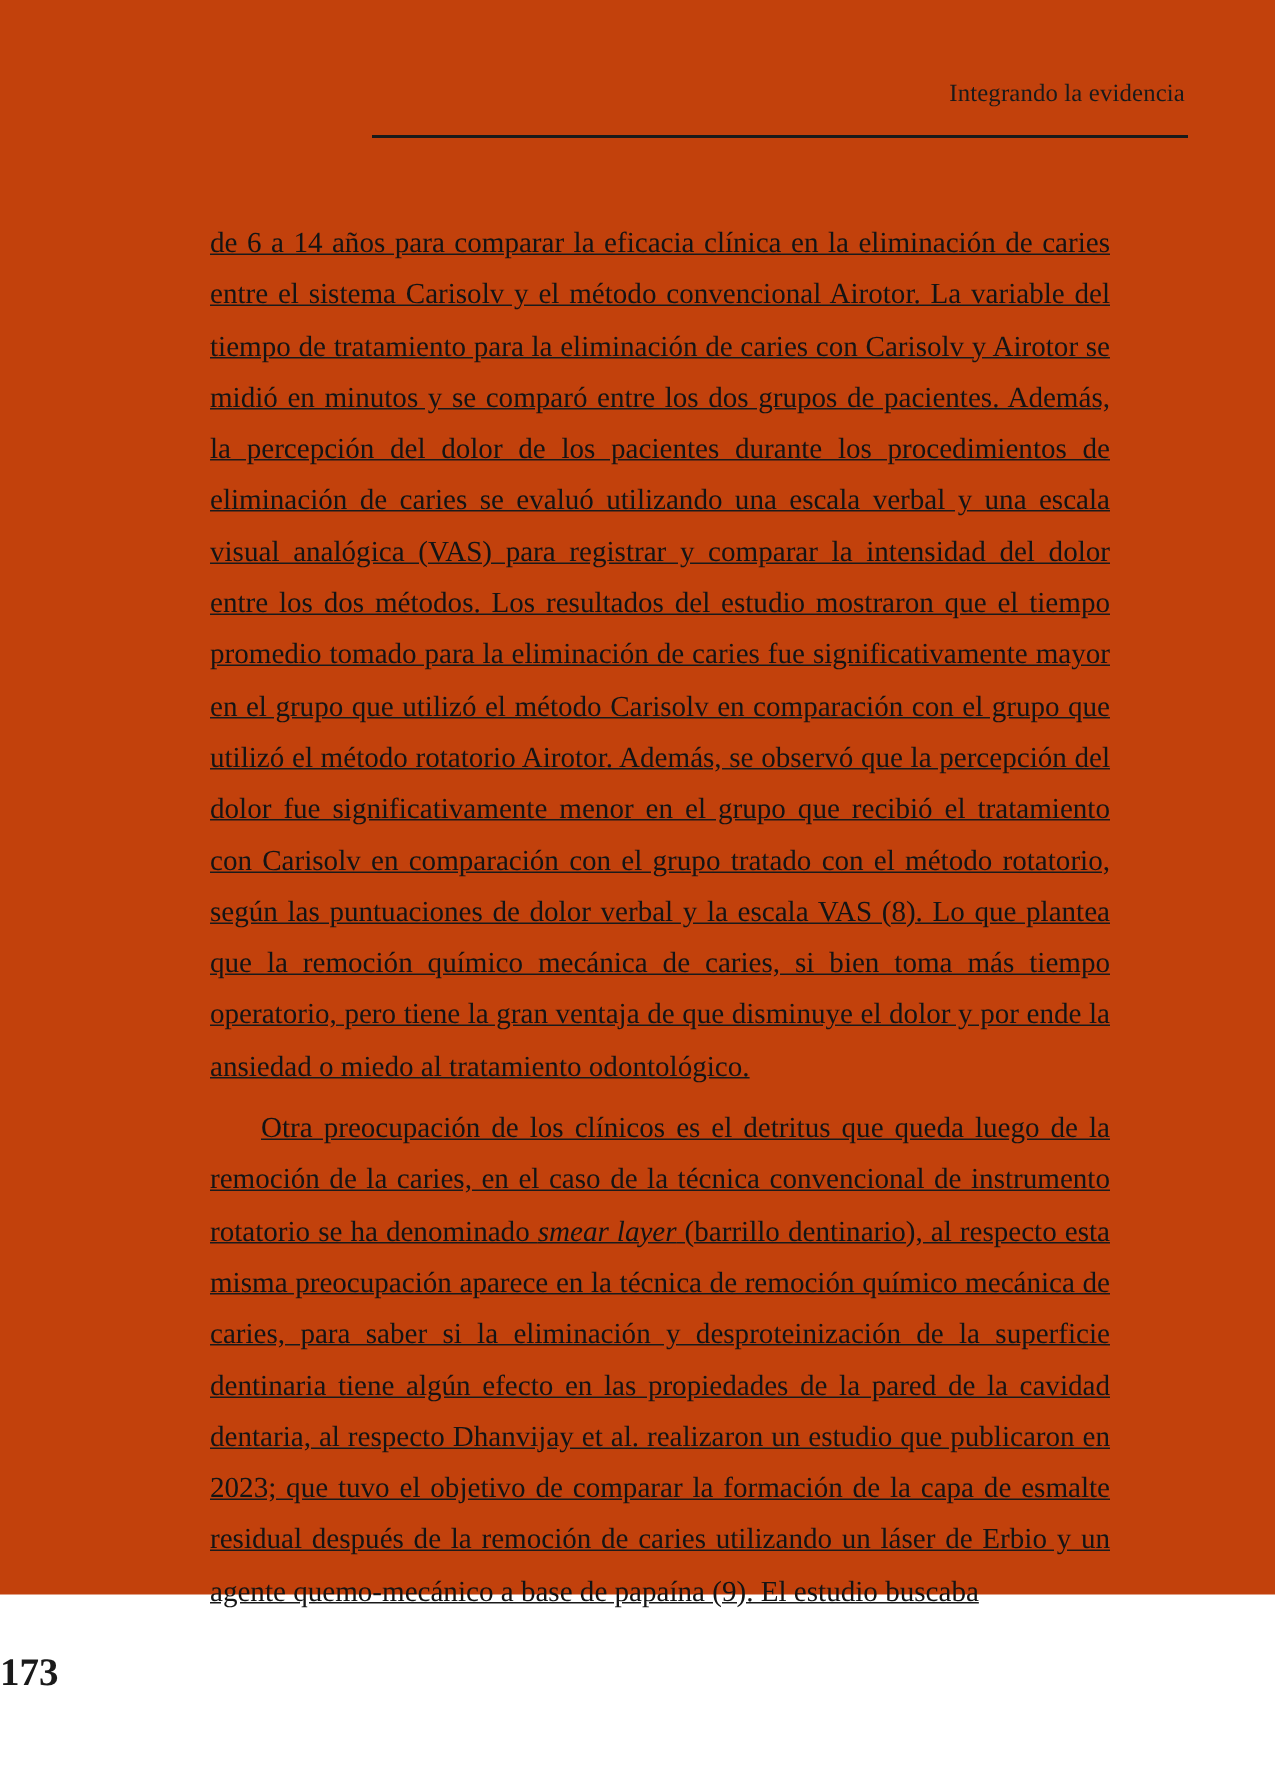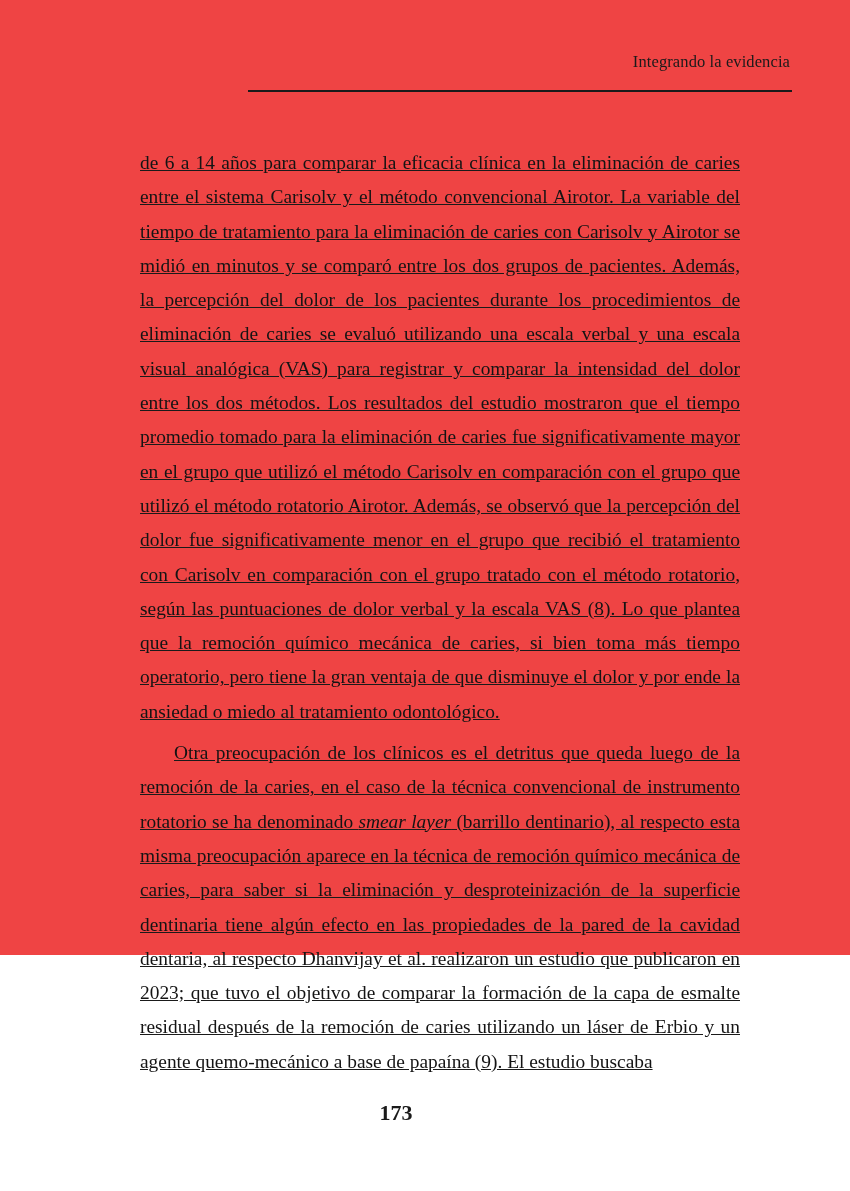--- a/index.html
+++ b/index.html
@@ -13,22 +13,22 @@
     font-family: "Liberation Serif", serif;
     color: #1a1a1a;
     position: relative;
     overflow: hidden;
   }
   .page {
     position: absolute;
     left: 0;
     top: 0;
     width: 850px;
-    height: 955px;
-    background: #ef4444;
+    height: 1063px;
+    background: #c2410c;
   }
   .header {
     position: absolute;
     left: 140px;
     top: 52px;
     width: 652px;
     text-align: right;
   }
   .header-title {
     font-family: "Liberation Serif", serif;
@@ -67,22 +67,22 @@
     margin-top: 7px;
   }
   .italic {
     font-style: italic;
   }
   .page-number {
     position: absolute;
     left: 0;
     top: 1100px;
     width: 792px;
-    text-align: center;
-    font-size: 22px;
+    text-align: left;
+    font-size: 26px;
     font-weight: bold;
     color: #1a1a1a;
   }
 </style>
 </head>
 <body>
 
 <div class="page">
 
   <div class="header">

